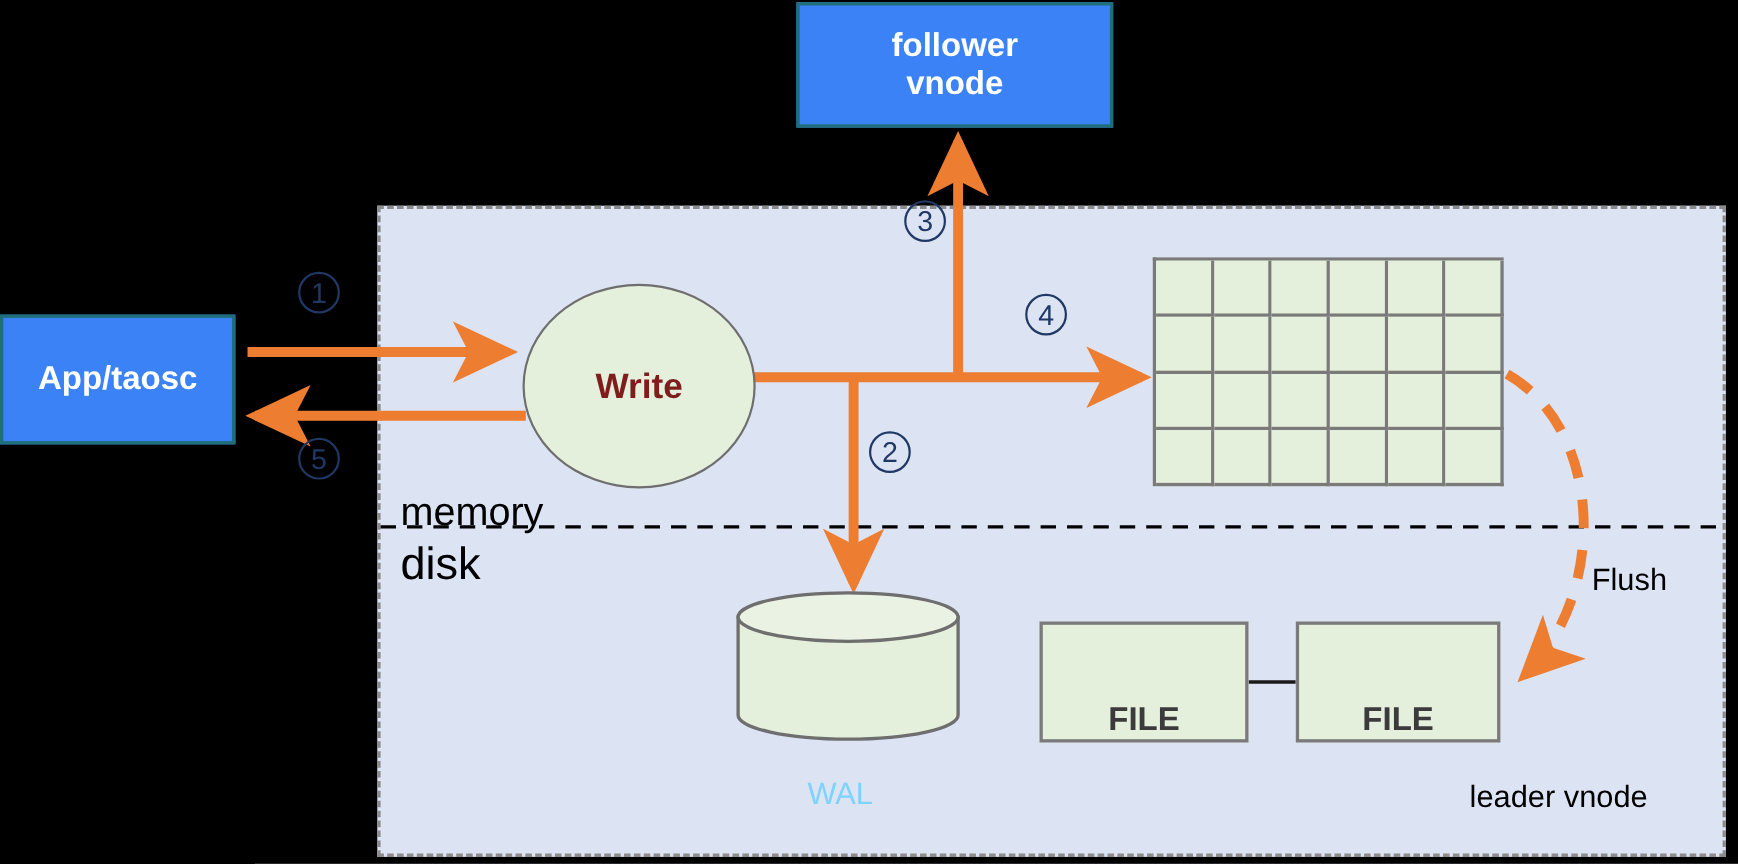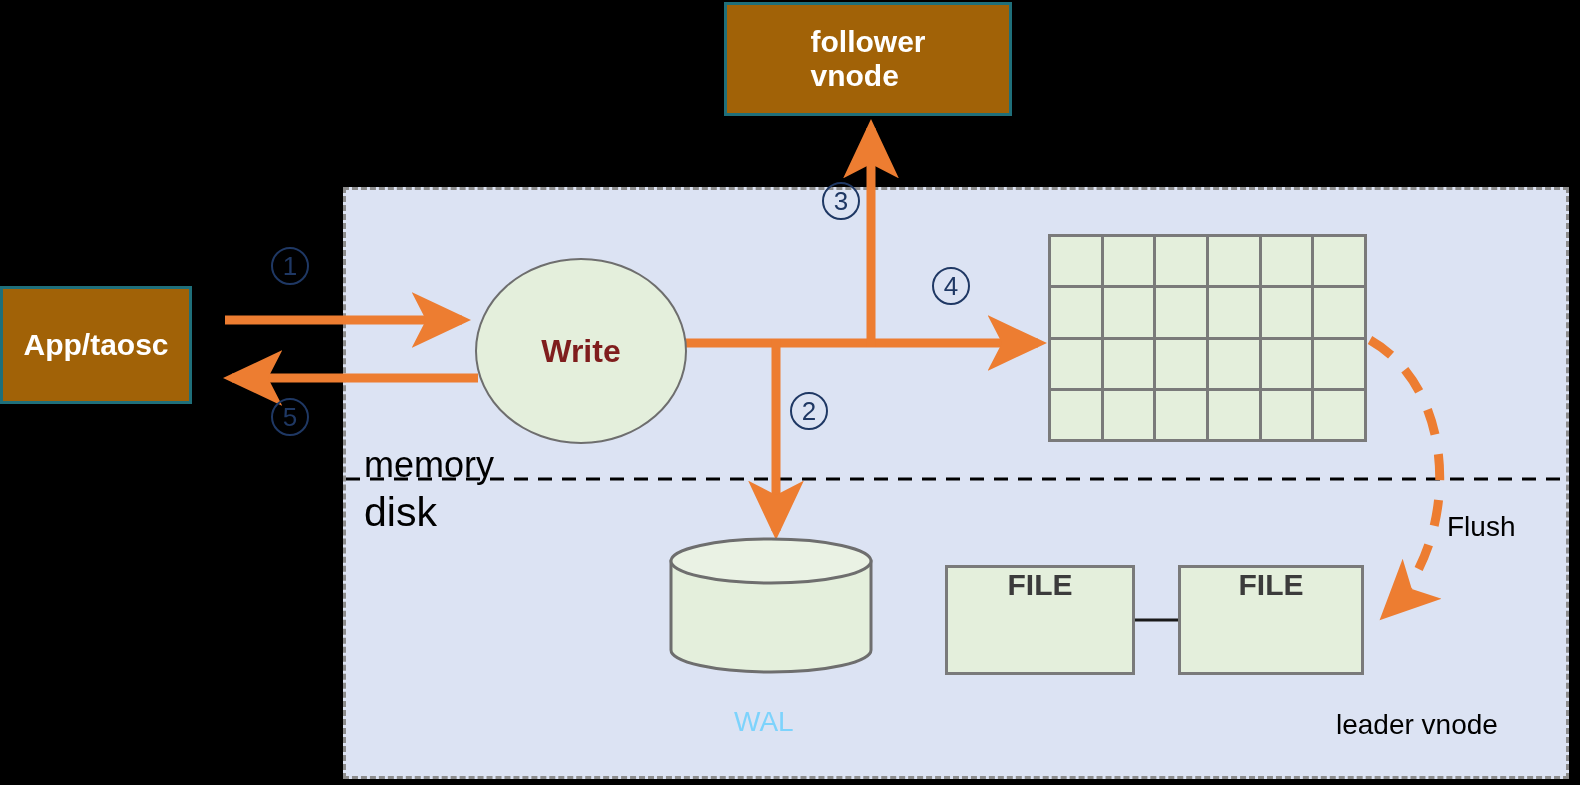--- a/index.html
+++ b/index.html
@@ -23,35 +23,36 @@
     height: 785px;
   }
   .txt {
     position: absolute;
     white-space: pre;
     line-height: 1.15;
   }
   
   .vnode-box {
     position: absolute;
-    background: #a16207;
+    background: #3b82f6;
     border: 3px solid #1F6F7A;
     box-sizing: border-box;
     color: #FFFFFF;
     font-weight: bold;
     display: flex;
     align-items: center;
     justify-content: center;
+    text-align: center;
   }
   #follower-vnode-box {
     left: 724px; top: 2px; width: 288px; height: 114px;
     font-size: 30px;
   }
   #app-taosc-box {
-    left: 0px; top: 286px; width: 192px; height: 118px;
+    left: 0px; top: 286px; width: 214px; height: 118px;
     font-size: 30px;
   }
   
   #leader-vnode-container {
     position: absolute;
     left: 343px; top: 187px;
     width: 1226px; height: 592px;
     background: #DCE3F3;
     border: 3px dashed #8C8C8C;
     box-sizing: border-box;
@@ -88,21 +89,21 @@
     box-sizing: border-box;
     background: #E4EFDC;
   }
   
   .file-box {
     position: absolute;
     background: #E4EFDC;
     border: 3px solid #7A7A7A;
     box-sizing: border-box;
     display: flex;
-    align-items: flex-start;
+    align-items: flex-end;
     justify-content: center;
     color: #3B3B3B;
     font-size: 30px;
     font-weight: bold;
   }
   #file-box-1 { left: 945px; top: 565px; width: 190px; height: 110px; }
   #file-box-2 { left: 1178px; top: 565px; width: 186px; height: 110px; }
   
   #memory-label { left: 364px; top: 444px; font-size: 36px; color: #000000; }
   #disk-label   { left: 364px; top: 489px; font-size: 41px; color: #000000; }

